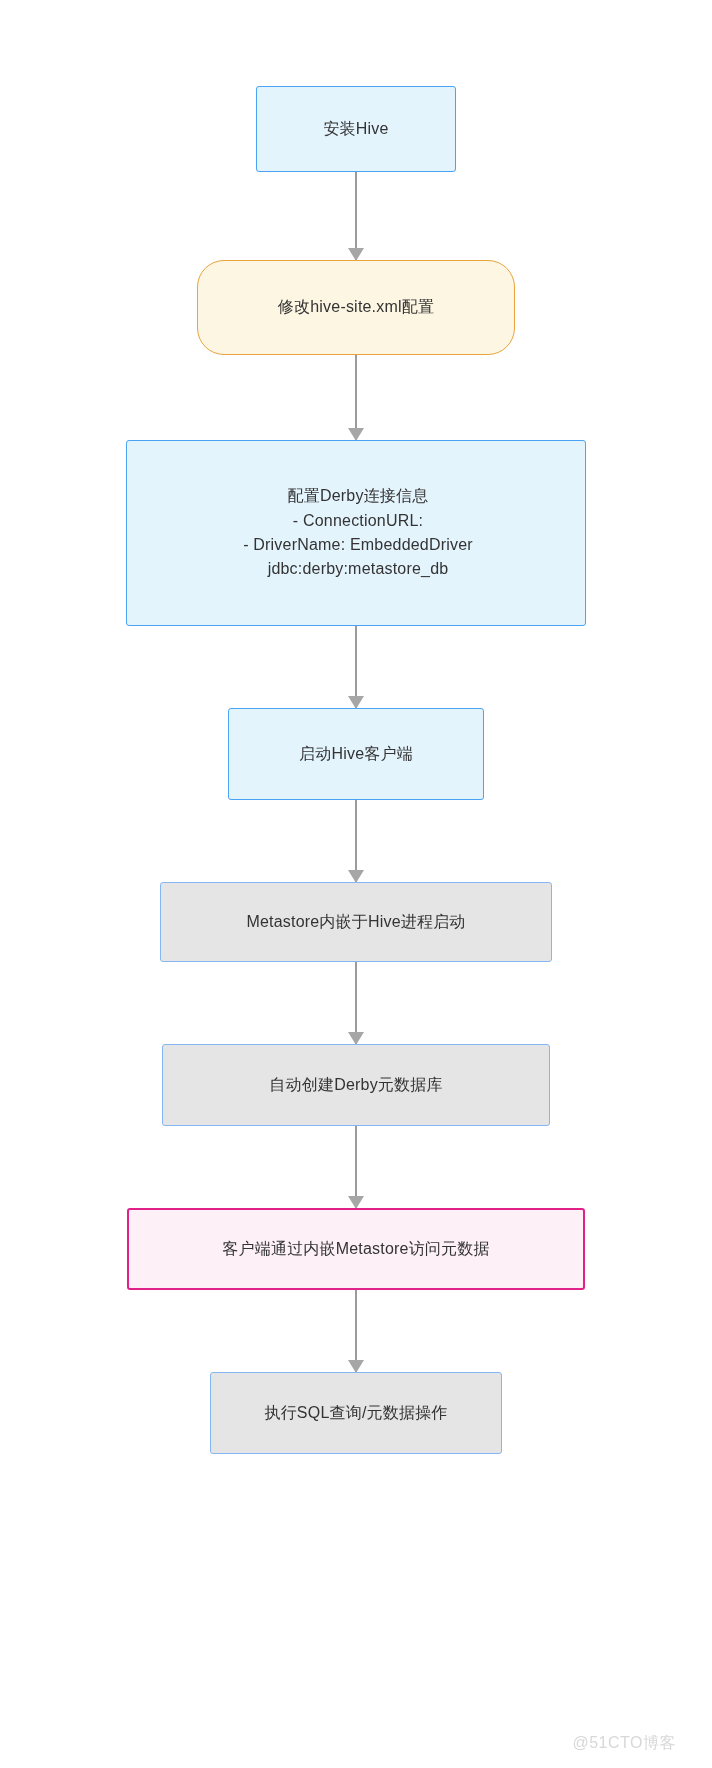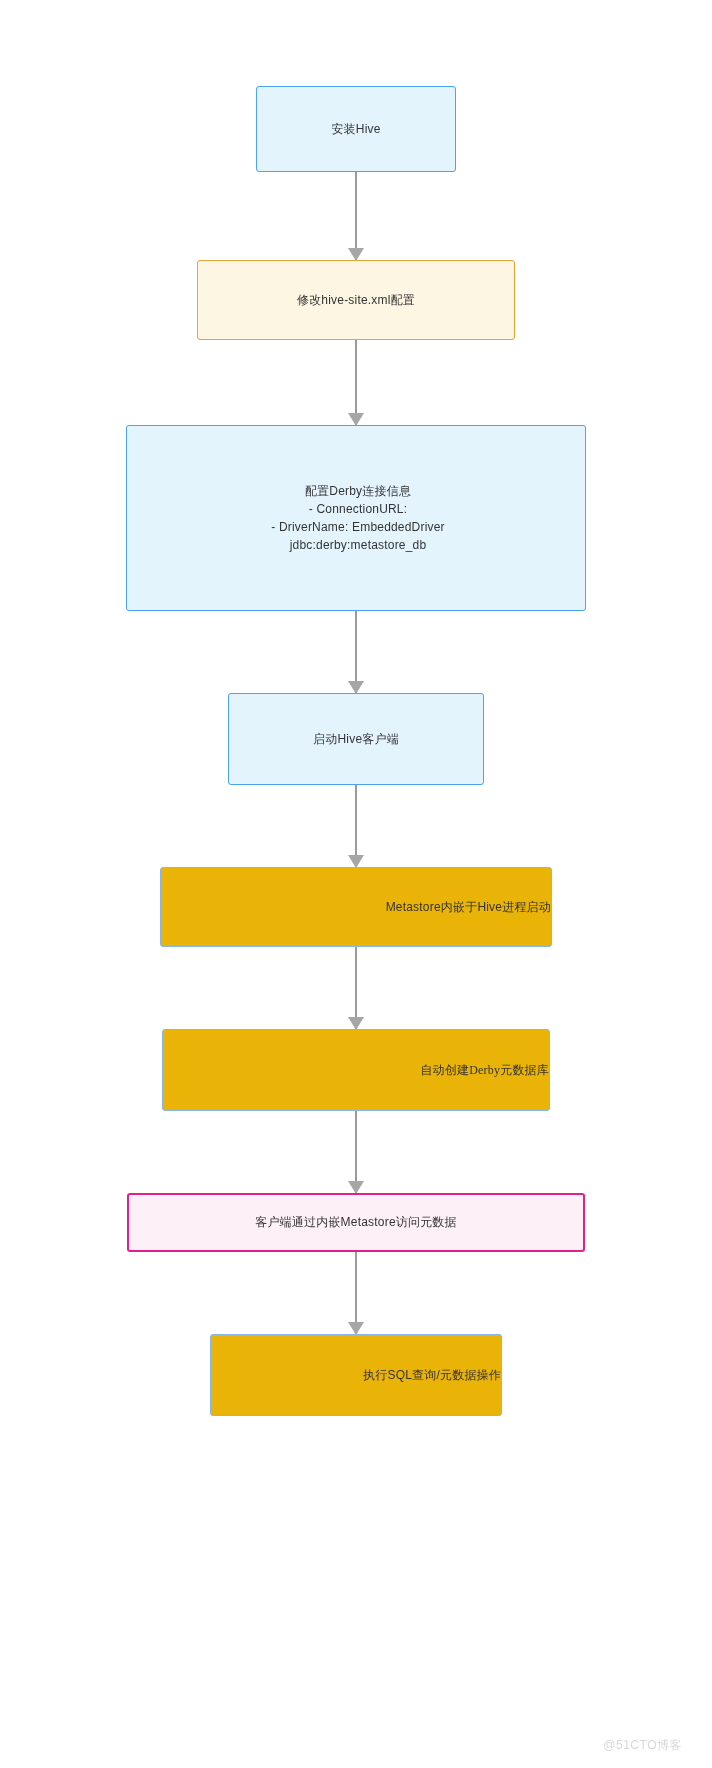--- a/index.html
+++ b/index.html
@@ -23,34 +23,33 @@
     align-items: center;
   }
   .node {
     box-sizing: border-box;
     display: flex;
     align-items: center;
     justify-content: center;
     text-align: center;
     border-radius: 3px;
     color: #333333;
-    font-size: 12px;
+    font-size: 16px;
     line-height: 1.52;
     letter-spacing: 0.2px;
     position: relative;
     z-index: 2;
   }
   .node-blue {
     background: #e4f4fd;
     border: 1.6px solid #4aa3f5;
   }
   .node-blue-soft {
-    background: #eab308;
+    background: #e5e5e5;
     border: 1.6px solid #86b6f2;
-    justify-content: flex-end;
   }
   .node-amber {
     background: #fdf6e3;
     border: 1.8px solid #e8a33d;
   }
   .node-pink {
     background: #fdf0f7;
     border: 2px solid #e0218a;
   }
   .node-lines {
@@ -77,42 +76,42 @@
     transform: translateX(-50%);
     width: 0;
     height: 0;
     border-left: 8px solid transparent;
     border-right: 8px solid transparent;
     border-top: 13px solid #a6a6a6;
   }
 
   .watermark {
     position: absolute;
-    right: 30px;
+    right: 36px;
     bottom: 14px;
-    font-size: 12px;
+    font-size: 16px;
     color: #d8d8d8;
     letter-spacing: 0.5px;
     user-select: none;
   }
 
   
   #n1 { width: 200px; height: 86px; margin-top: 86px; }
   #c1 { height: 88px; }
-  #n2 { width: 318px; height: 80px; }
+  #n2 { width: 318px; height: 95px; border-radius: 27px; }
   #c2 { height: 85px; }
   #n3 { width: 460px; height: 186px; padding-left: 22px; }
   #c3 { height: 82px; }
   #n4 { width: 256px; height: 92px; }
   #c4 { height: 82px; }
   #n5 { width: 392px; height: 80px; }
   #c5 { height: 82px; }
-  #n6 { width: 388px; height: 82px; font-family: Liberation Serif, serif; }
+  #n6 { width: 388px; height: 82px; }
   #c6 { height: 82px; }
-  #n7 { width: 458px; height: 59px; }
+  #n7 { width: 458px; height: 82px; }
   #c7 { height: 82px; }
   #n8 { width: 292px; height: 82px; }
 </style>
 </head>
 <body>
 
 <div class="flowchart">
 
   <div class="node node-blue" id="n1">
     <span>安装Hive</span>

